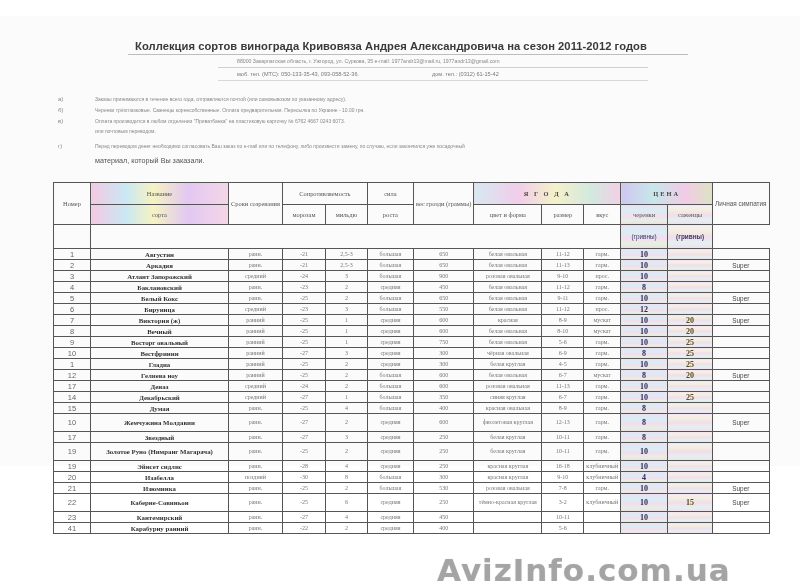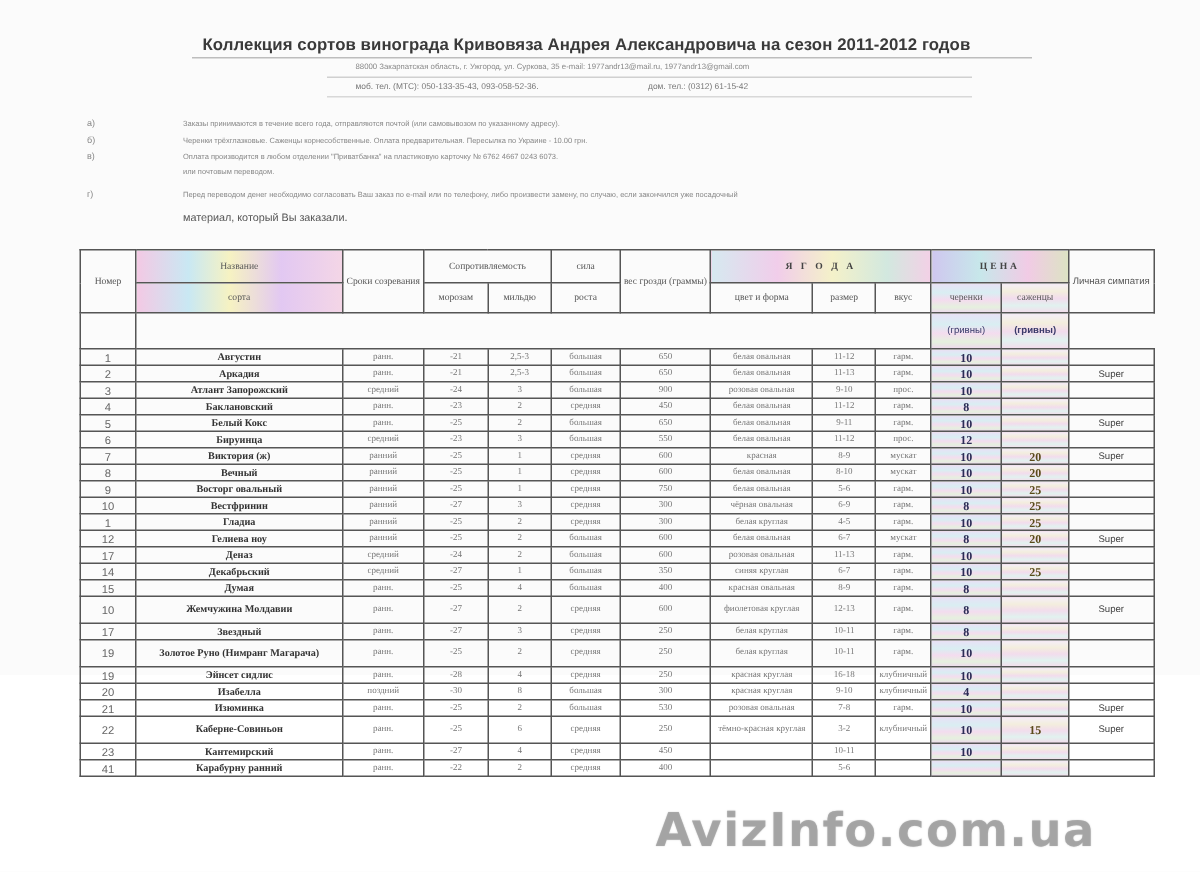--- a/index.html
+++ b/index.html
@@ -1,20 +1,20 @@
 <!DOCTYPE html>
 <html><head>
 <meta charset="utf-8">
 <style>
   html, body { margin:0; padding:0; }
   body {
     width:800px; height:581px; overflow:hidden; background:#ffffff;
     font-family:"Liberation Serif", serif; color:#333; position:relative;
   }
-  .page { position:absolute; left:0; top:0; width:800px; height:450px; background:#fbfbfb; }
+  .page { position:absolute; left:0; top:16px; width:800px; height:450px; background:#fbfbfb; }
   .title {
     position:absolute; left:135px; top:24px; width:560px; text-align:left;
     font-family:"Liberation Sans", sans-serif; font-weight:bold; font-size:11.2px; color:#3a3a3a;
     letter-spacing:0.05px; white-space:nowrap;
   }
   .title-rule { position:absolute; left:128px; top:38px; width:560px; height:1px; background:#bdbdbd; }
   .addr {
     position:absolute; left:237px; top:42px; font-family:"Liberation Sans", sans-serif;
     font-size:5.2px; color:#888; white-space:nowrap;
   }
@@ -22,21 +22,21 @@
   .phones {
     position:absolute; left:237px; top:55px; font-family:"Liberation Sans", sans-serif;
     font-size:5.6px; color:#777; white-space:nowrap; width:420px;
   }
   .phones .home { position:absolute; left:195px; top:0; }
   .phones-rule { position:absolute; left:218px; top:64px; width:430px; height:1px; background:#d8d8d8; }
 
   .notes { position:absolute; left:58px; top:80px; width:720px; font-family:"Liberation Sans", sans-serif; }
   .note { position:absolute; left:0; font-size:5px; color:#888; white-space:nowrap; }
   .note .lbl { position:absolute; left:0; width:20px; font-size:6px; color:#888; }
-  .note .txt { position:absolute; left:37px;margin-left:27px; }
+  .note .txt { position:absolute; left:37px; }
   .note.big .txt { font-size:7.2px; color:#555; }
 
   table.grid {
     position:absolute; left:53px; top:166px; border-collapse:collapse; table-layout:fixed;
     font-size:6px; color:#777;
   }
   table.grid td {
     border:1px solid #555; padding:0 2px; text-align:center; vertical-align:middle;
     line-height:7px; overflow:hidden; white-space:nowrap;
   }

